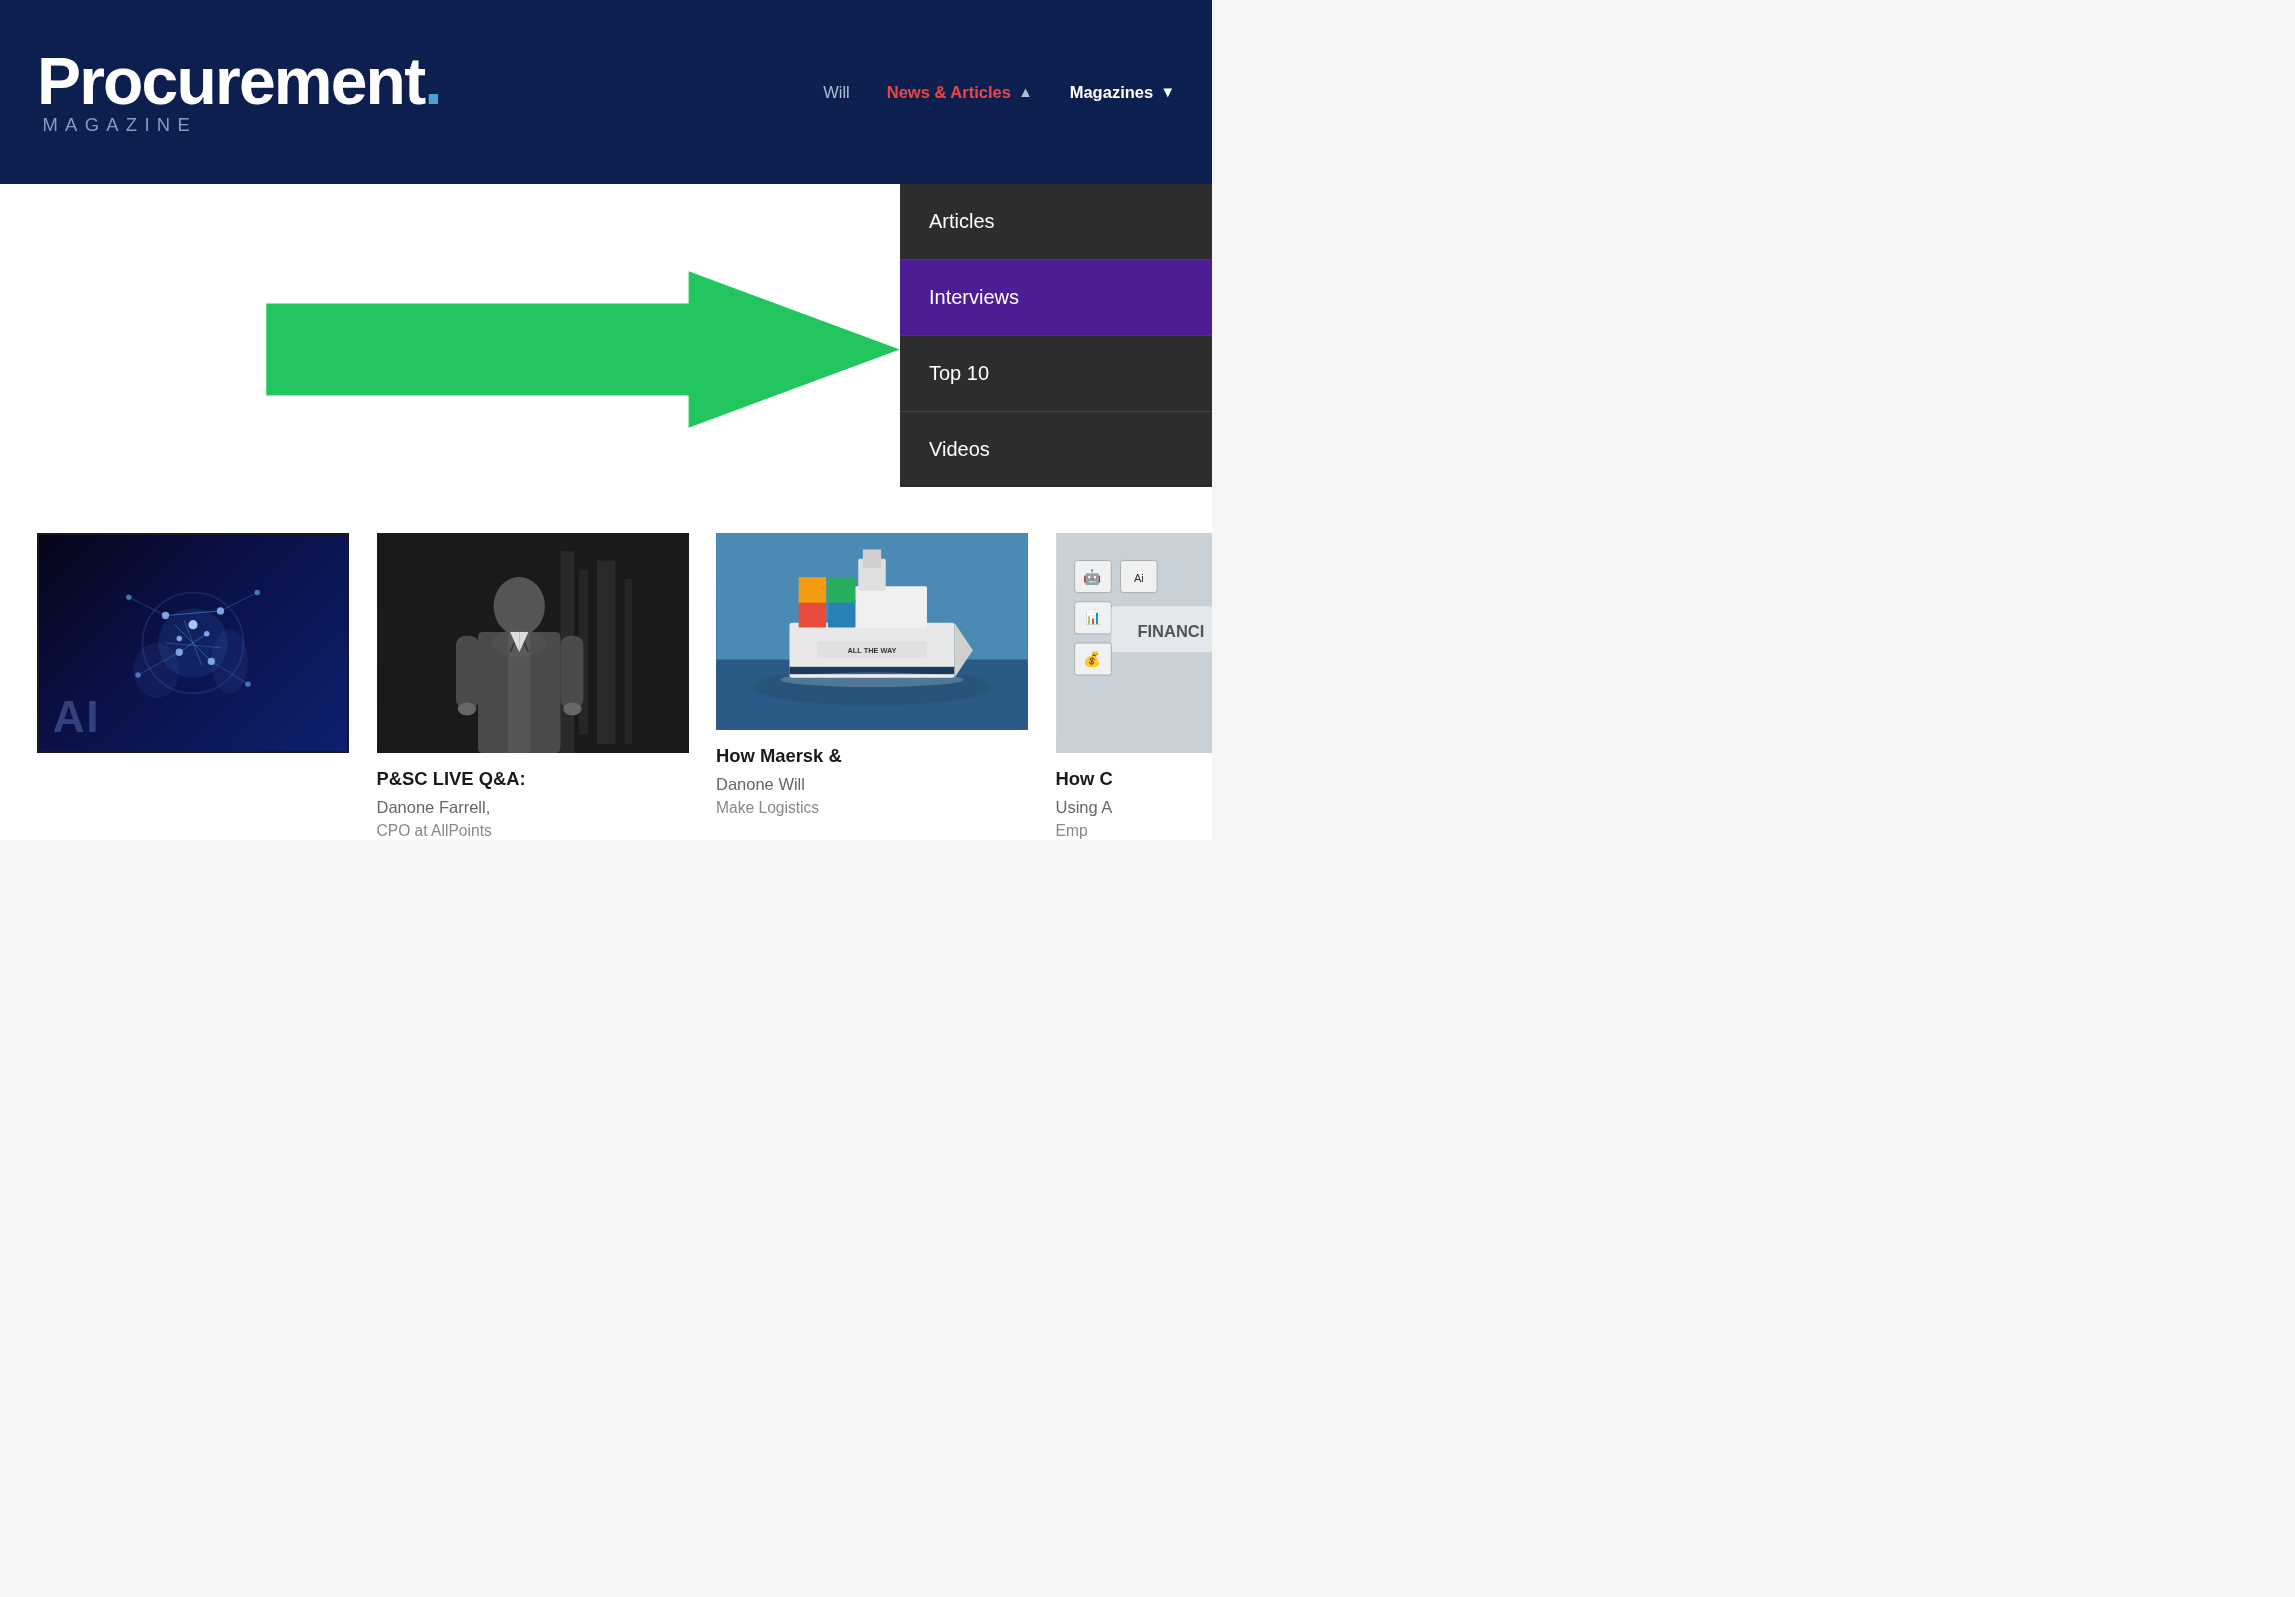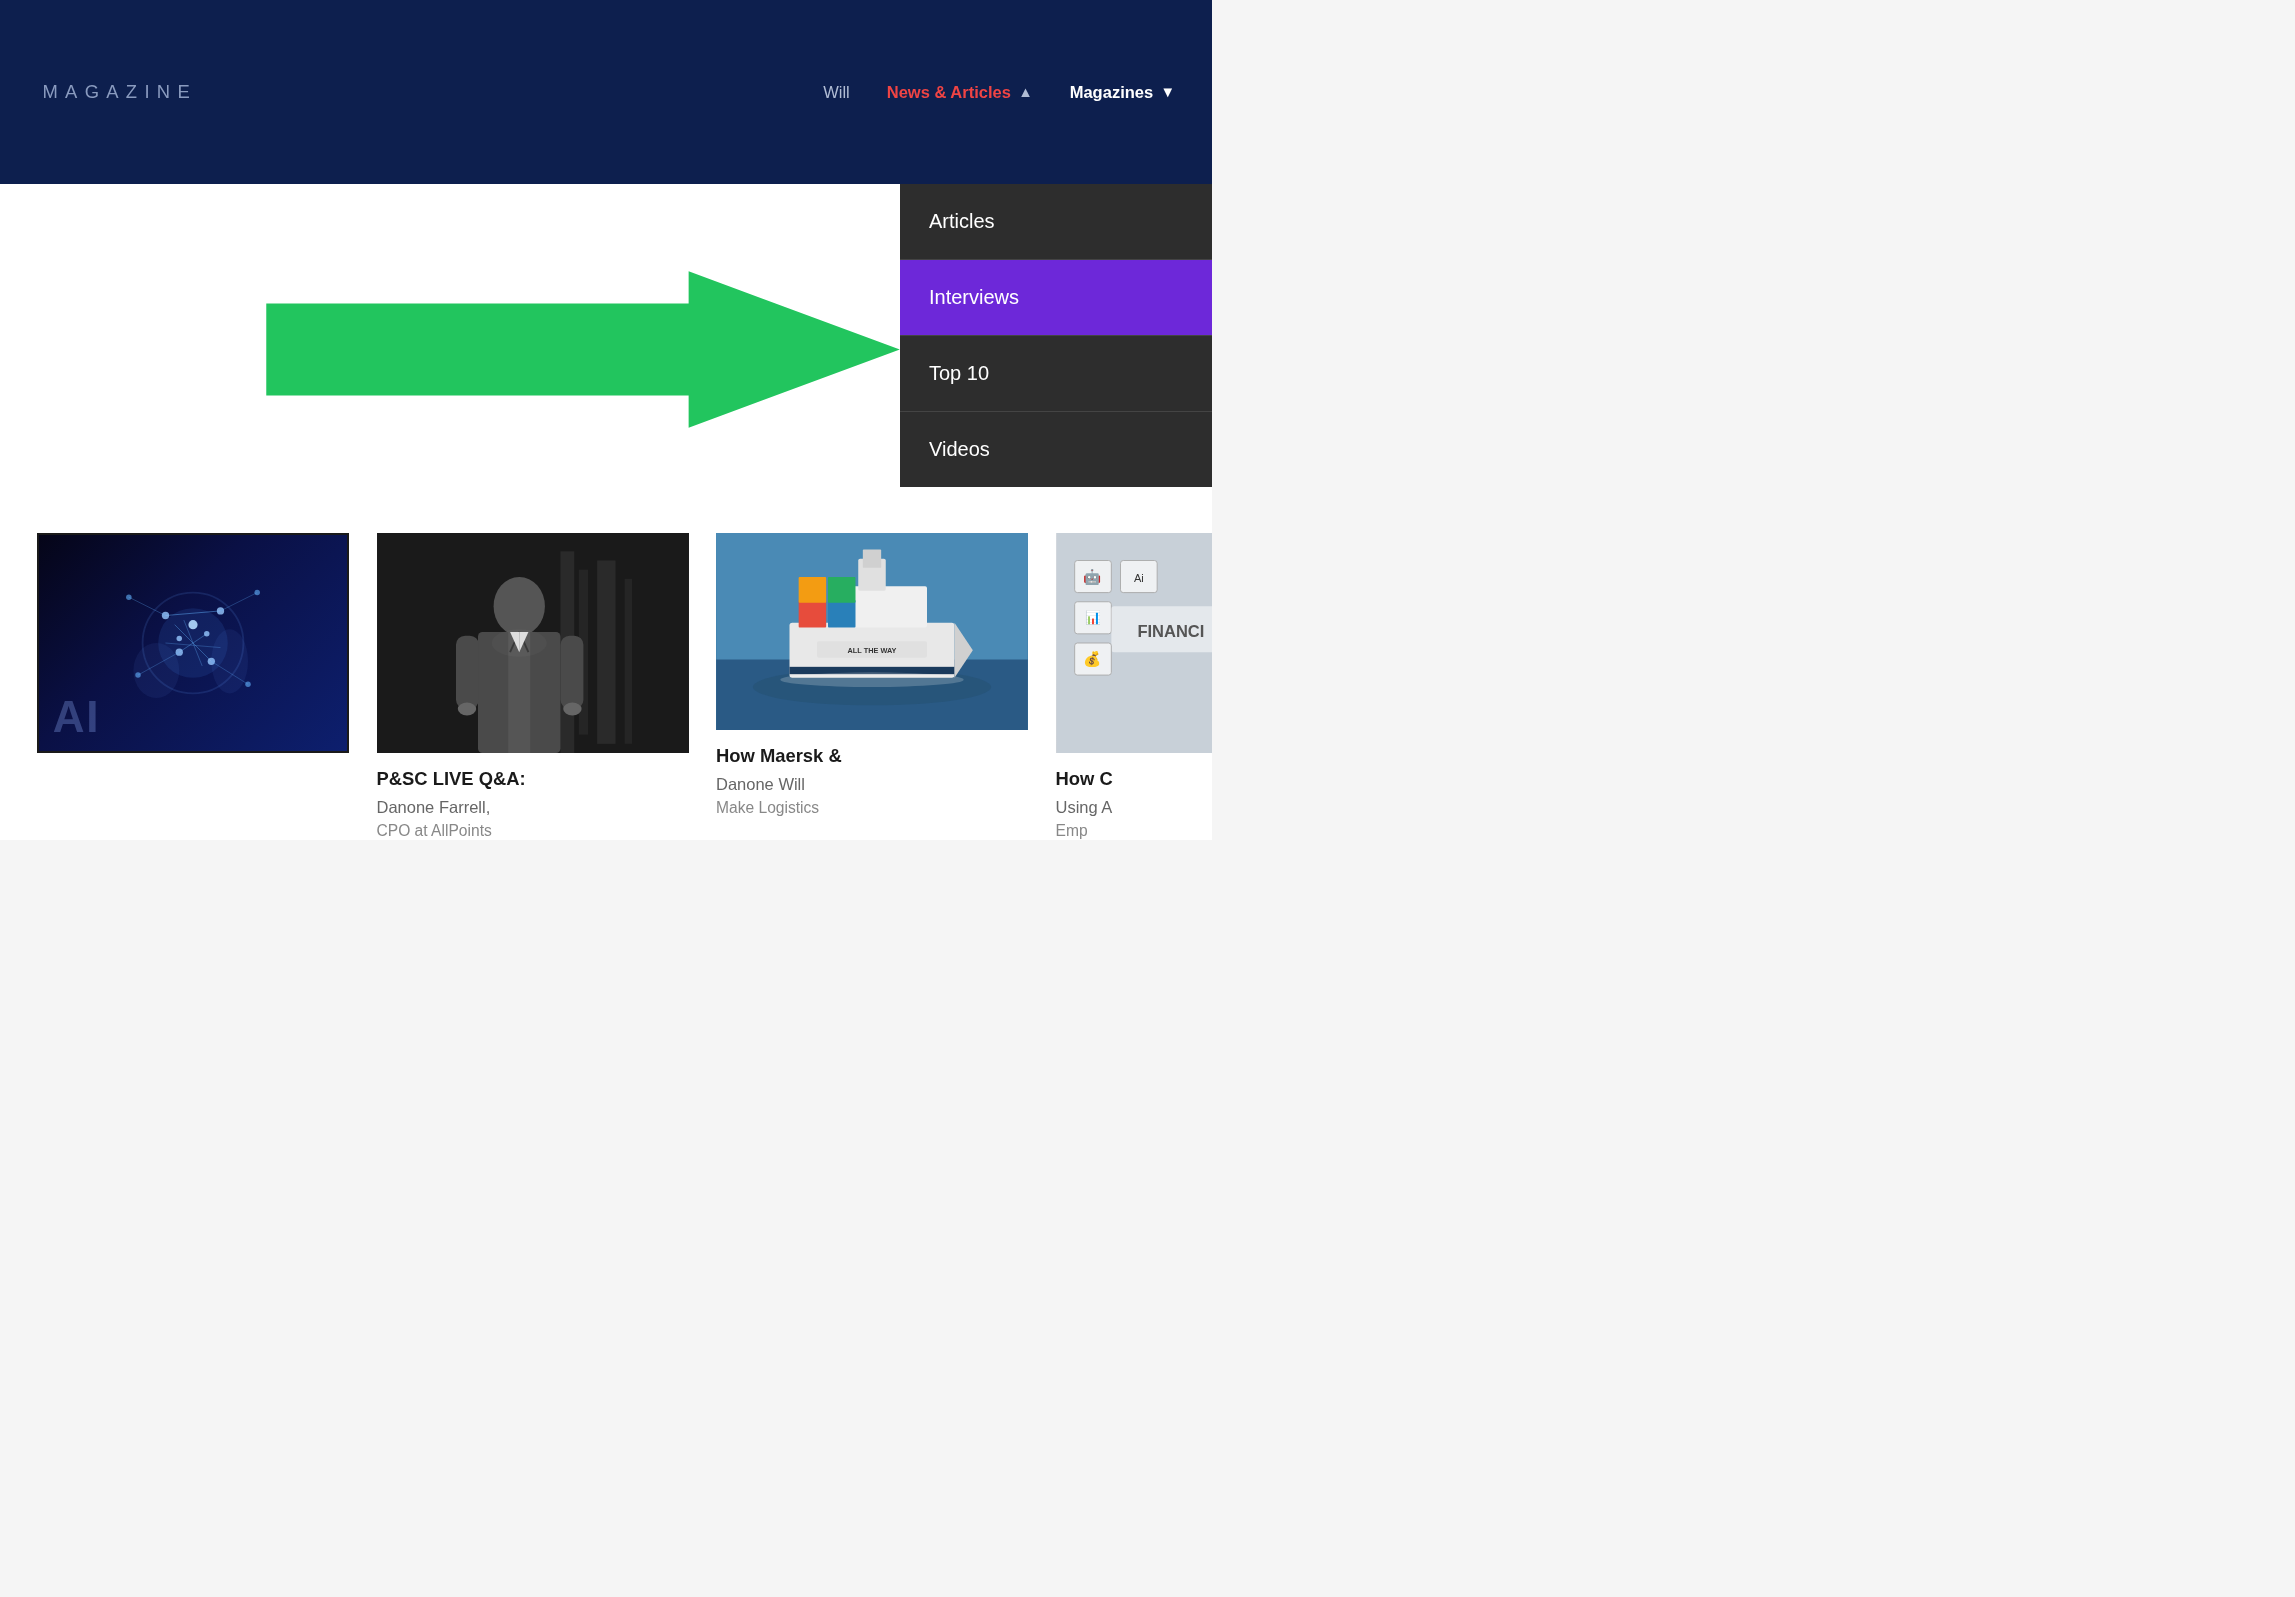--- a/index.html
+++ b/index.html
@@ -247,20 +247,23 @@
       height: 100%;
       pointer-events: none;
       z-index: 50;
     }
   </style>
 </head>
 <body>
 
 <div class="header">
   <div class="logo-area">
+    <div class="logo-text">
+      <span>Procurement</span><span class="dot">.</span>
+    </div>
     <div class="logo-subtitle">MAGAZINE</div>
   </div>
 
   <div class="nav-area">
     <span class="find-link">Will</span>
 
     <div class="nav-item">
       <span class="nav-item-label">News &amp; Articles</span>
       <span class="nav-chevron nav-chevron-up">▲</span>
     </div>
@@ -276,21 +279,21 @@
   <div class="dropdown-section">
 
     <svg class="arrow-svg-container" viewBox="0 0 1320 360" preserveAspectRatio="none" xmlns="http://www.w3.org/2000/svg">
       <polygon points="290,130 750,130 750,95 980,180 750,265 750,230 290,230" fill="#22c55e"></polygon>
     </svg>
 
     <div class="dropdown-container">
       <div class="dropdown-item">
         <span>Articles</span>
       </div>
-      <div class="dropdown-item" style="background:#6d28d9;">
+      <div class="dropdown-item" style="background:#4c1d95;">
         <span>Interviews</span>
       </div>
       <div class="dropdown-item">
         <span>Top 10</span>
       </div>
       <div class="dropdown-item">
         <span>Videos</span>
       </div>
     </div>
   </div>

